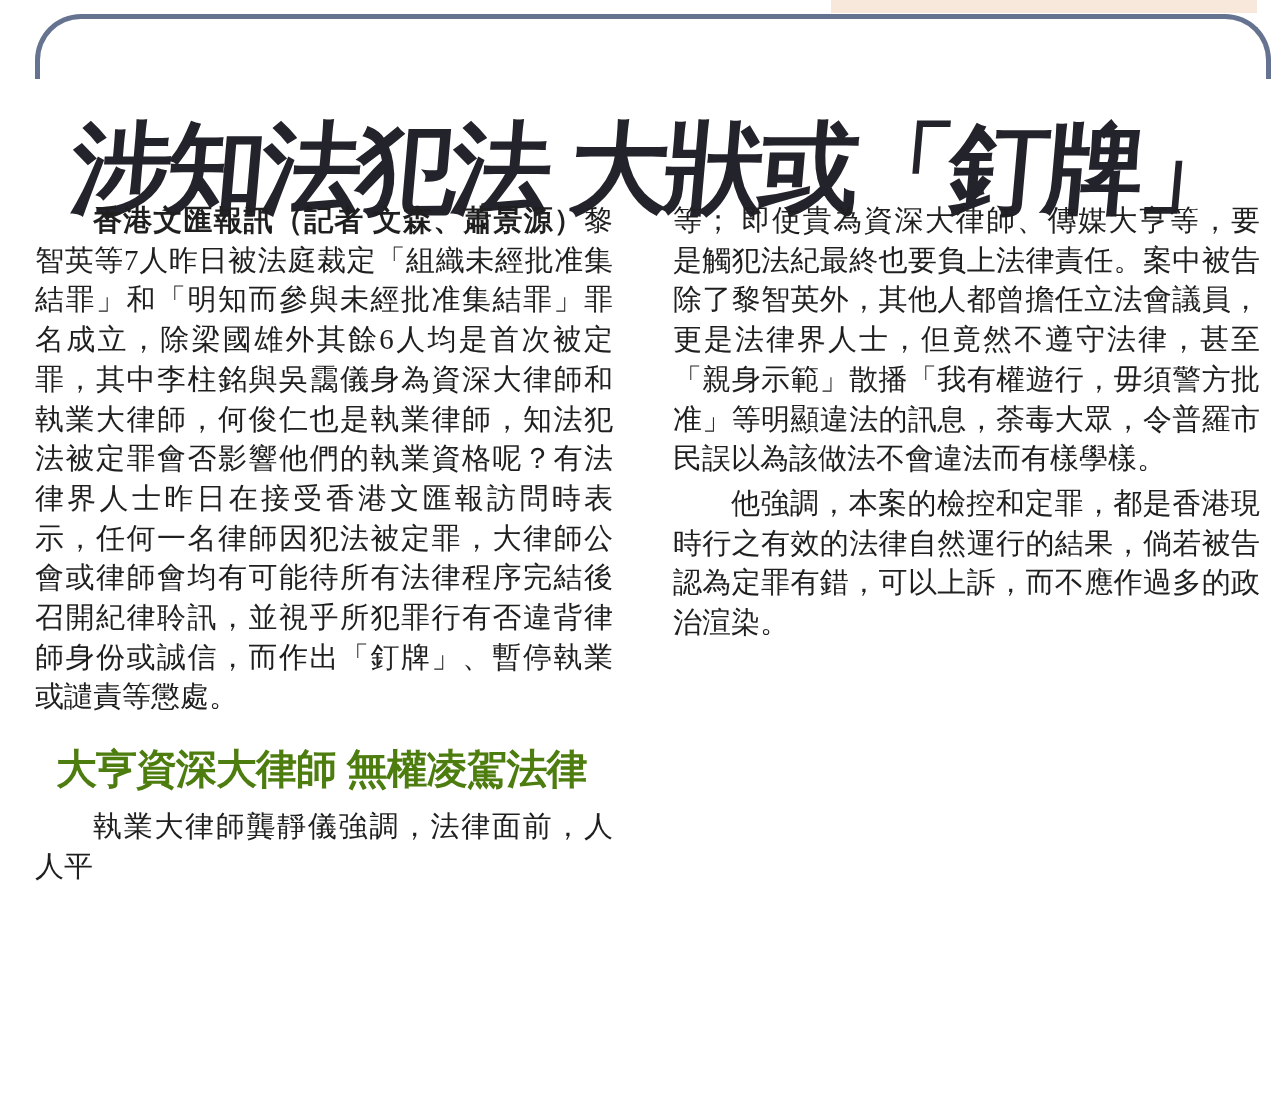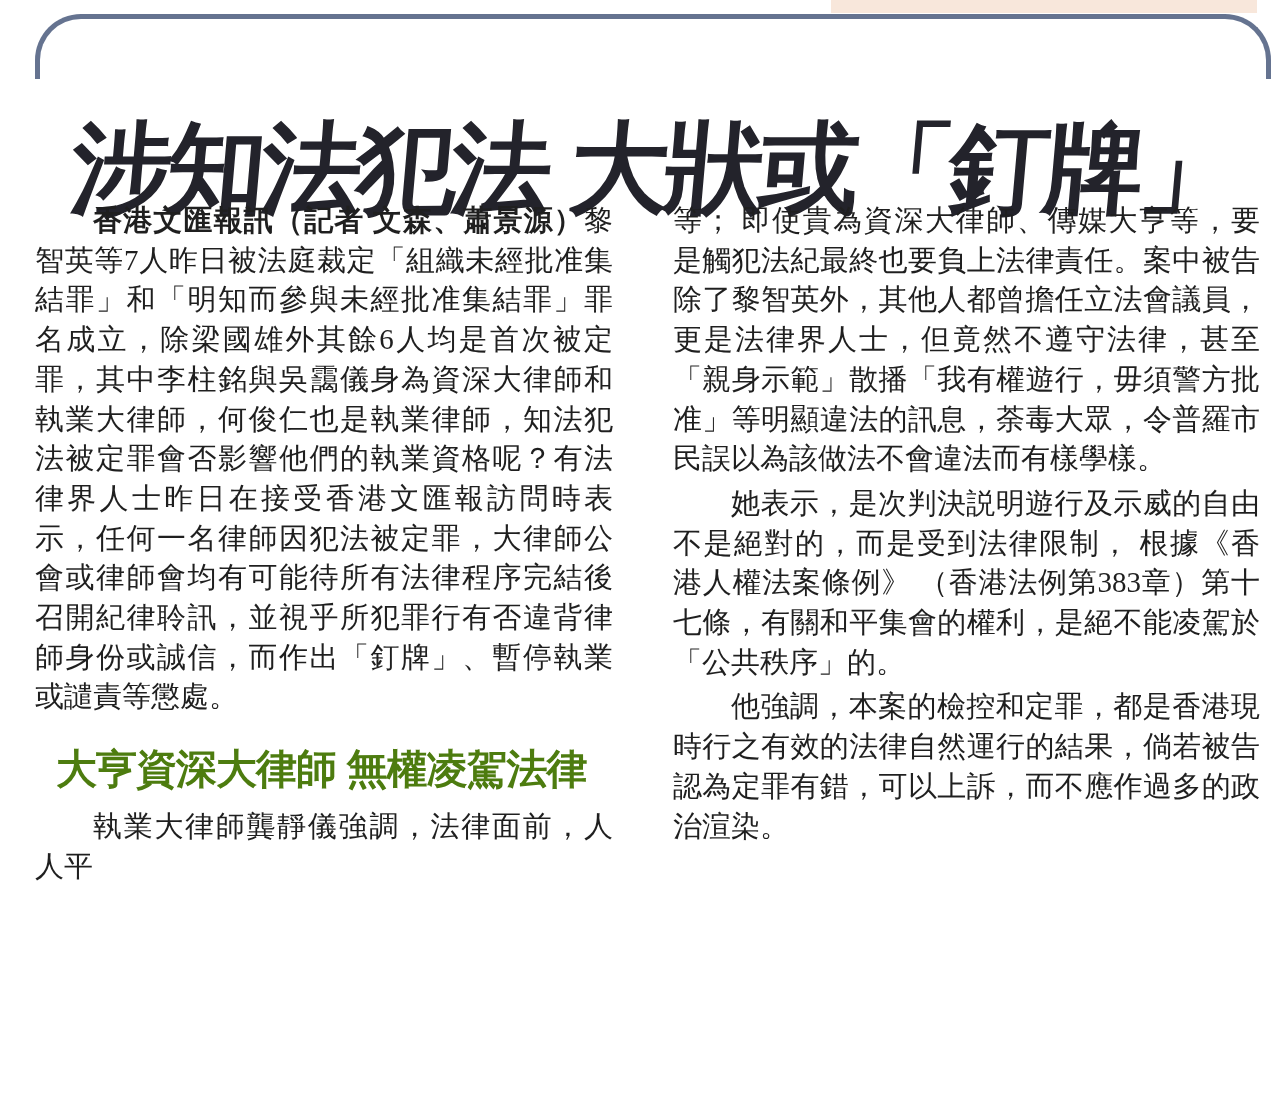--- a/index.html
+++ b/index.html
@@ -108,20 +108,19 @@
 
       <h2 class="subheading">大亨資深大律師 無權凌駕法律</h2>
 
 
       <p>執業大律師龔靜儀強調，法律面前，人人平</p>
     </div>
 
     <div class="col-right">
       <p class="continuation">等； 即使貴為資深大律師、傳媒大亨等，要是觸犯法紀最終也要負上法律責任。案中被告除了黎智英外，其他人都曾擔任立法會議員，更是法律界人士，但竟然不遵守法律，甚至「親身示範」散播「我有權遊行，毋須警方批准」等明顯違法的訊息，荼毒大眾，令普羅市民誤以為該做法不會違法而有樣學樣。</p>
 
-      <p>她表示，是次判決説明遊行及示威的自由不是絕對的，而是受到法律限制， 根據《香港人權法案條例》 （香港法例第383章）第十七條，有關和平集會的權利，是絕不能凌駕於「公共秩序」的。</p>
 
 
       <p>他強調，本案的檢控和定罪，都是香港現時行之有效的法律自然運行的結果，倘若被告認為定罪有錯，可以上訴，而不應作過多的政治渲染。</p>
     </div>
 
   </div>
 </div>
 
 </body></html>

